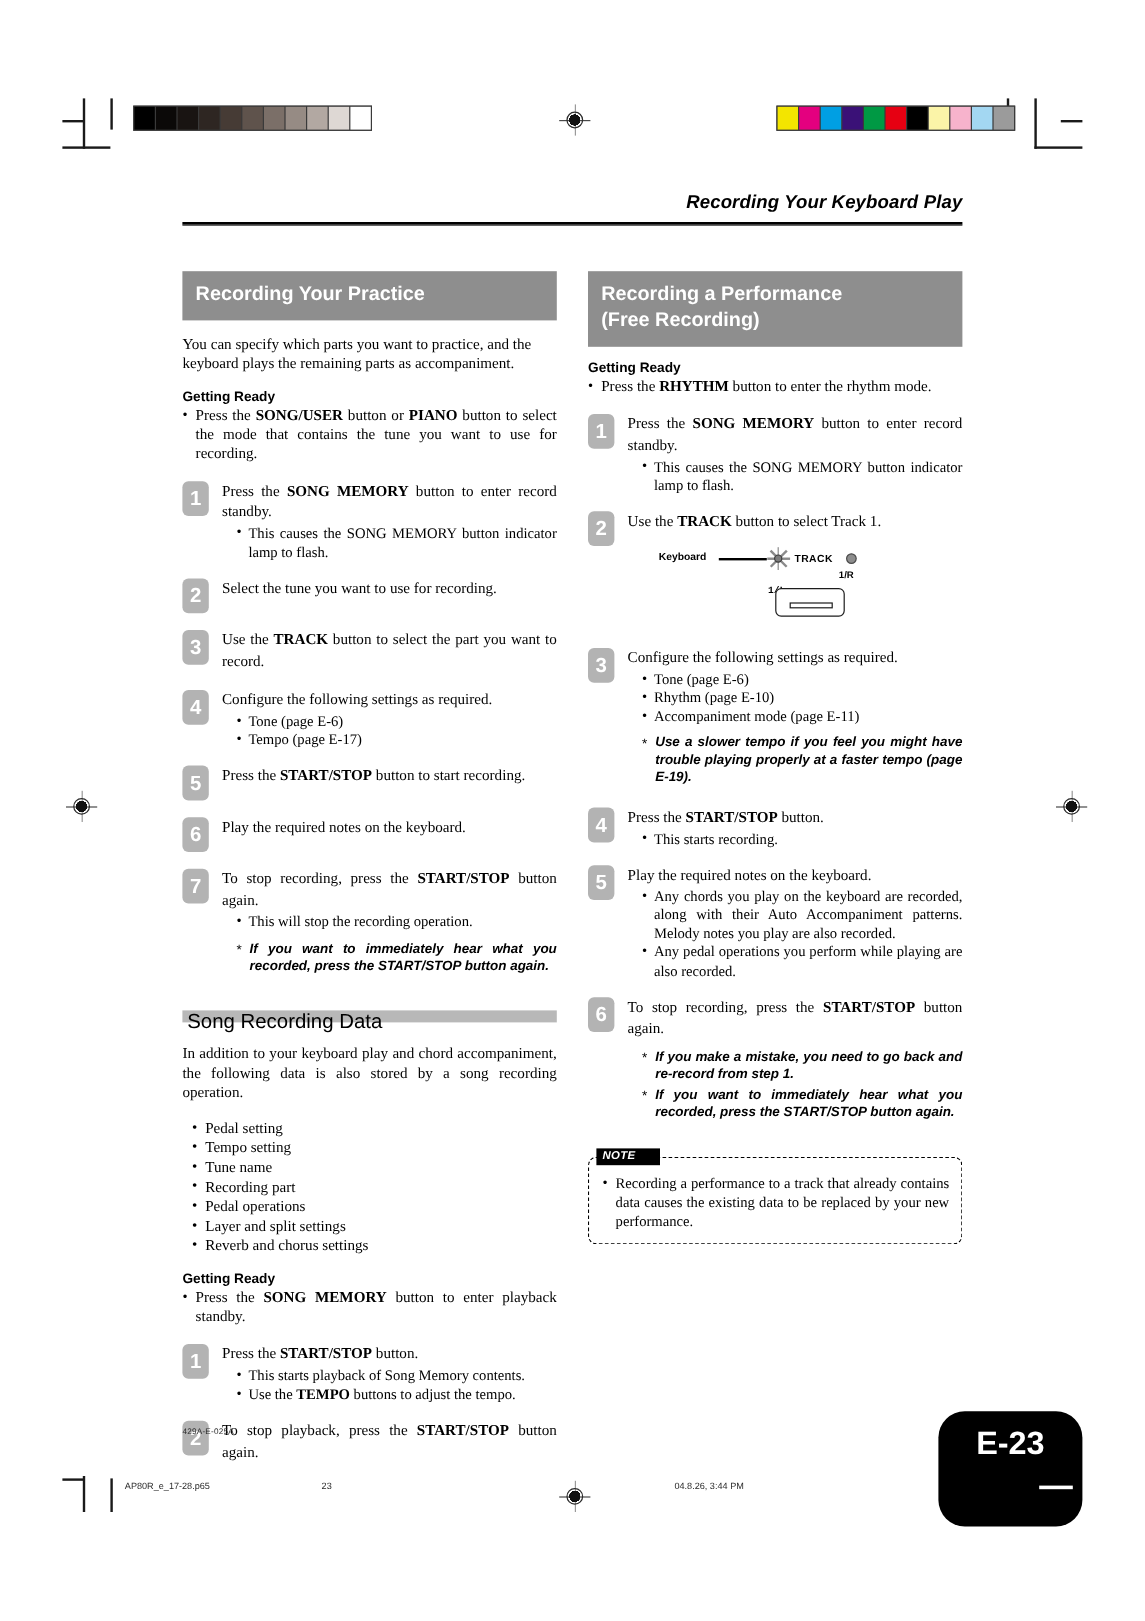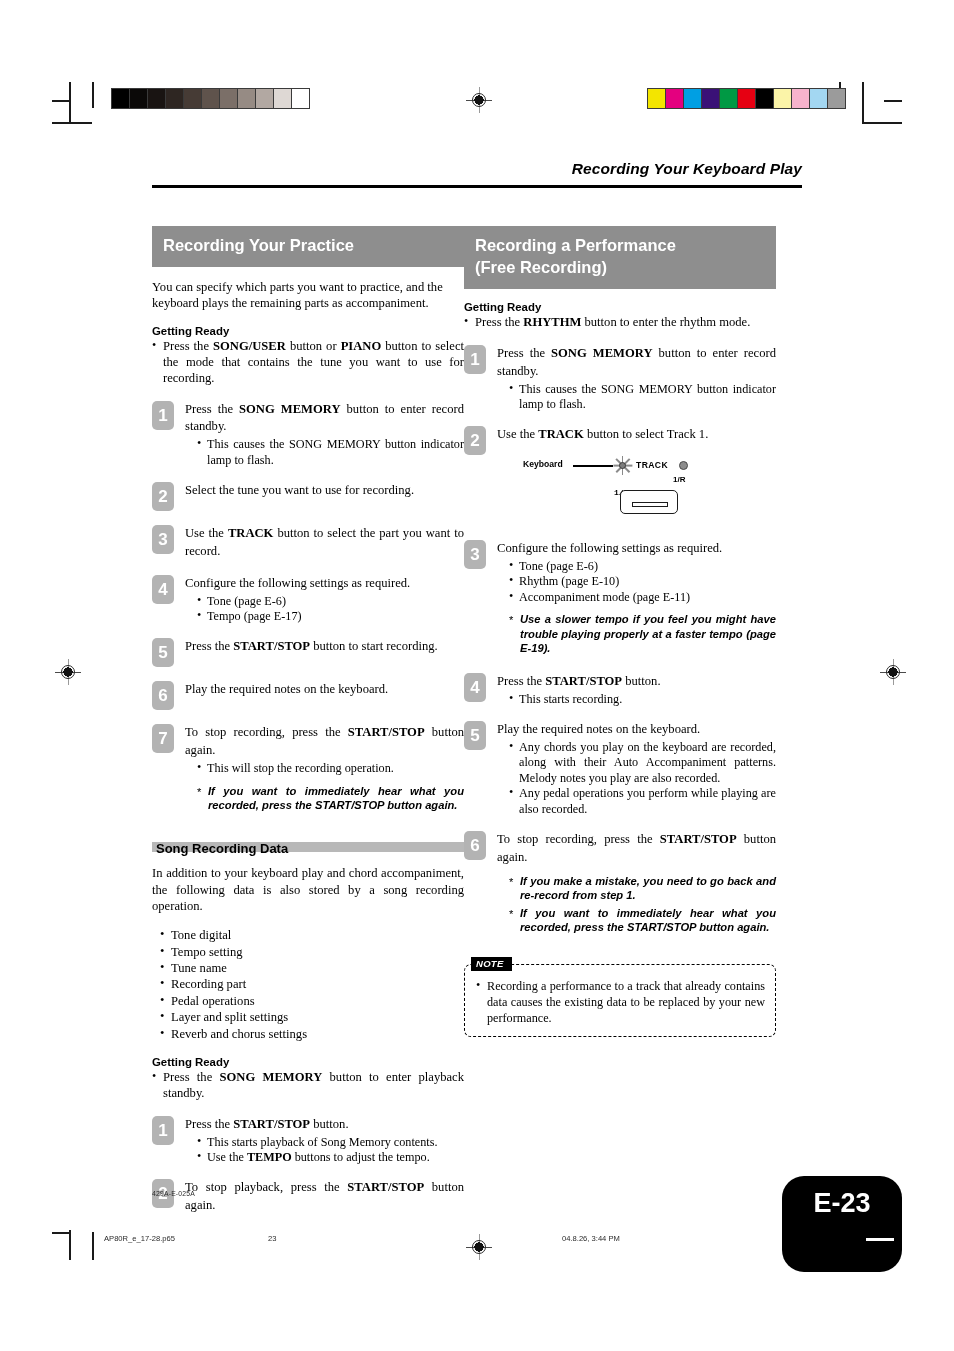--- a/index.html
+++ b/index.html
@@ -44,21 +44,21 @@
     text-align: right;
     font-family: "Liberation Sans", sans-serif;
     font-style: italic;
     font-weight: bold;
     font-size: 15.5px;
     letter-spacing: 0.1px;
     margin: 0 0 7px 0;
   }
   .head-rule { border-top: 2.2px solid #000; border-bottom: 1px solid #000; height: 3px; margin-bottom: 38px; }
 
-  .columns { display: flex; }
+  .columns { display: flex; gap: 26px; }
   .col { width: 312px; }
 
   
   .banner {
     background: #8e8e8e;
     color: #ffffff;
     font-family: "Liberation Sans", sans-serif;
     font-weight: bold;
     font-size: 16.5px;
     line-height: 1.33;
@@ -165,22 +165,22 @@
   }
 
   
   .subhead { margin: 26px 0 9px 0; }
   .subhead .bar { height: 10px; background: #b8b8b8; margin-bottom: -10px; }
   .subhead h3 {
     position: relative;
     margin: 0;
     padding-left: 4px;
     font-family: "Liberation Sans", sans-serif;
-    font-weight: bold;
-    font-size: 13px;
+    font-weight: normal;
+    font-size: 17px;
     line-height: 1.12;
     background: transparent;
   }
 
   ul.bullets {
     list-style: none;
     margin: 10px 0 0 0;
     padding: 0 0 0 8px;
   }
   ul.bullets > li {
@@ -259,21 +259,21 @@
     border: 1.6px dashed #000;
     border-radius: 7px;
     padding: 13px 10px 9px 10px;
   }
   .note-tag {
     position: absolute; left: 6px; top: -8px;
     background: #000; color: #fff;
     font-family: "Liberation Sans", sans-serif;
     font-style: italic; font-weight: bold;
     font-size: 9.5px;
-    padding: 1px 8px 2px 5px;
+    padding: 1px 20px 2px 5px;
     letter-spacing: 0.3px;
   }
   .note-box ul { list-style: none; margin: 0; padding: 0; }
   .note-box ul > li {
     position: relative; padding-left: 12px;
     font-size: 12.2px; line-height: 1.33; text-align: justify;
   }
   .note-box ul > li::before { content: "\2022"; position: absolute; left: 1px; top: -1px; }
 
   
@@ -465,21 +465,21 @@
       </div>
 
       <div class="subhead">
         <div class="bar"></div>
         <h3>Song Recording Data</h3>
       </div>
 
       <p class="intro">In addition to your keyboard play and chord accompaniment, the following data is also stored by a song recording operation.</p>
 
       <ul class="bullets">
-        <li>Tone digital</li>
+        <li>Pedal setting</li>
         <li>Tempo setting</li>
         <li>Tune name</li>
         <li>Recording part</li>
         <li>Pedal operations</li>
         <li>Layer and split settings</li>
         <li>Reverb and chorus settings</li>
       </ul>
 
 
       <div class="ready-title" style="margin-top:14px;">Getting Ready</div>

